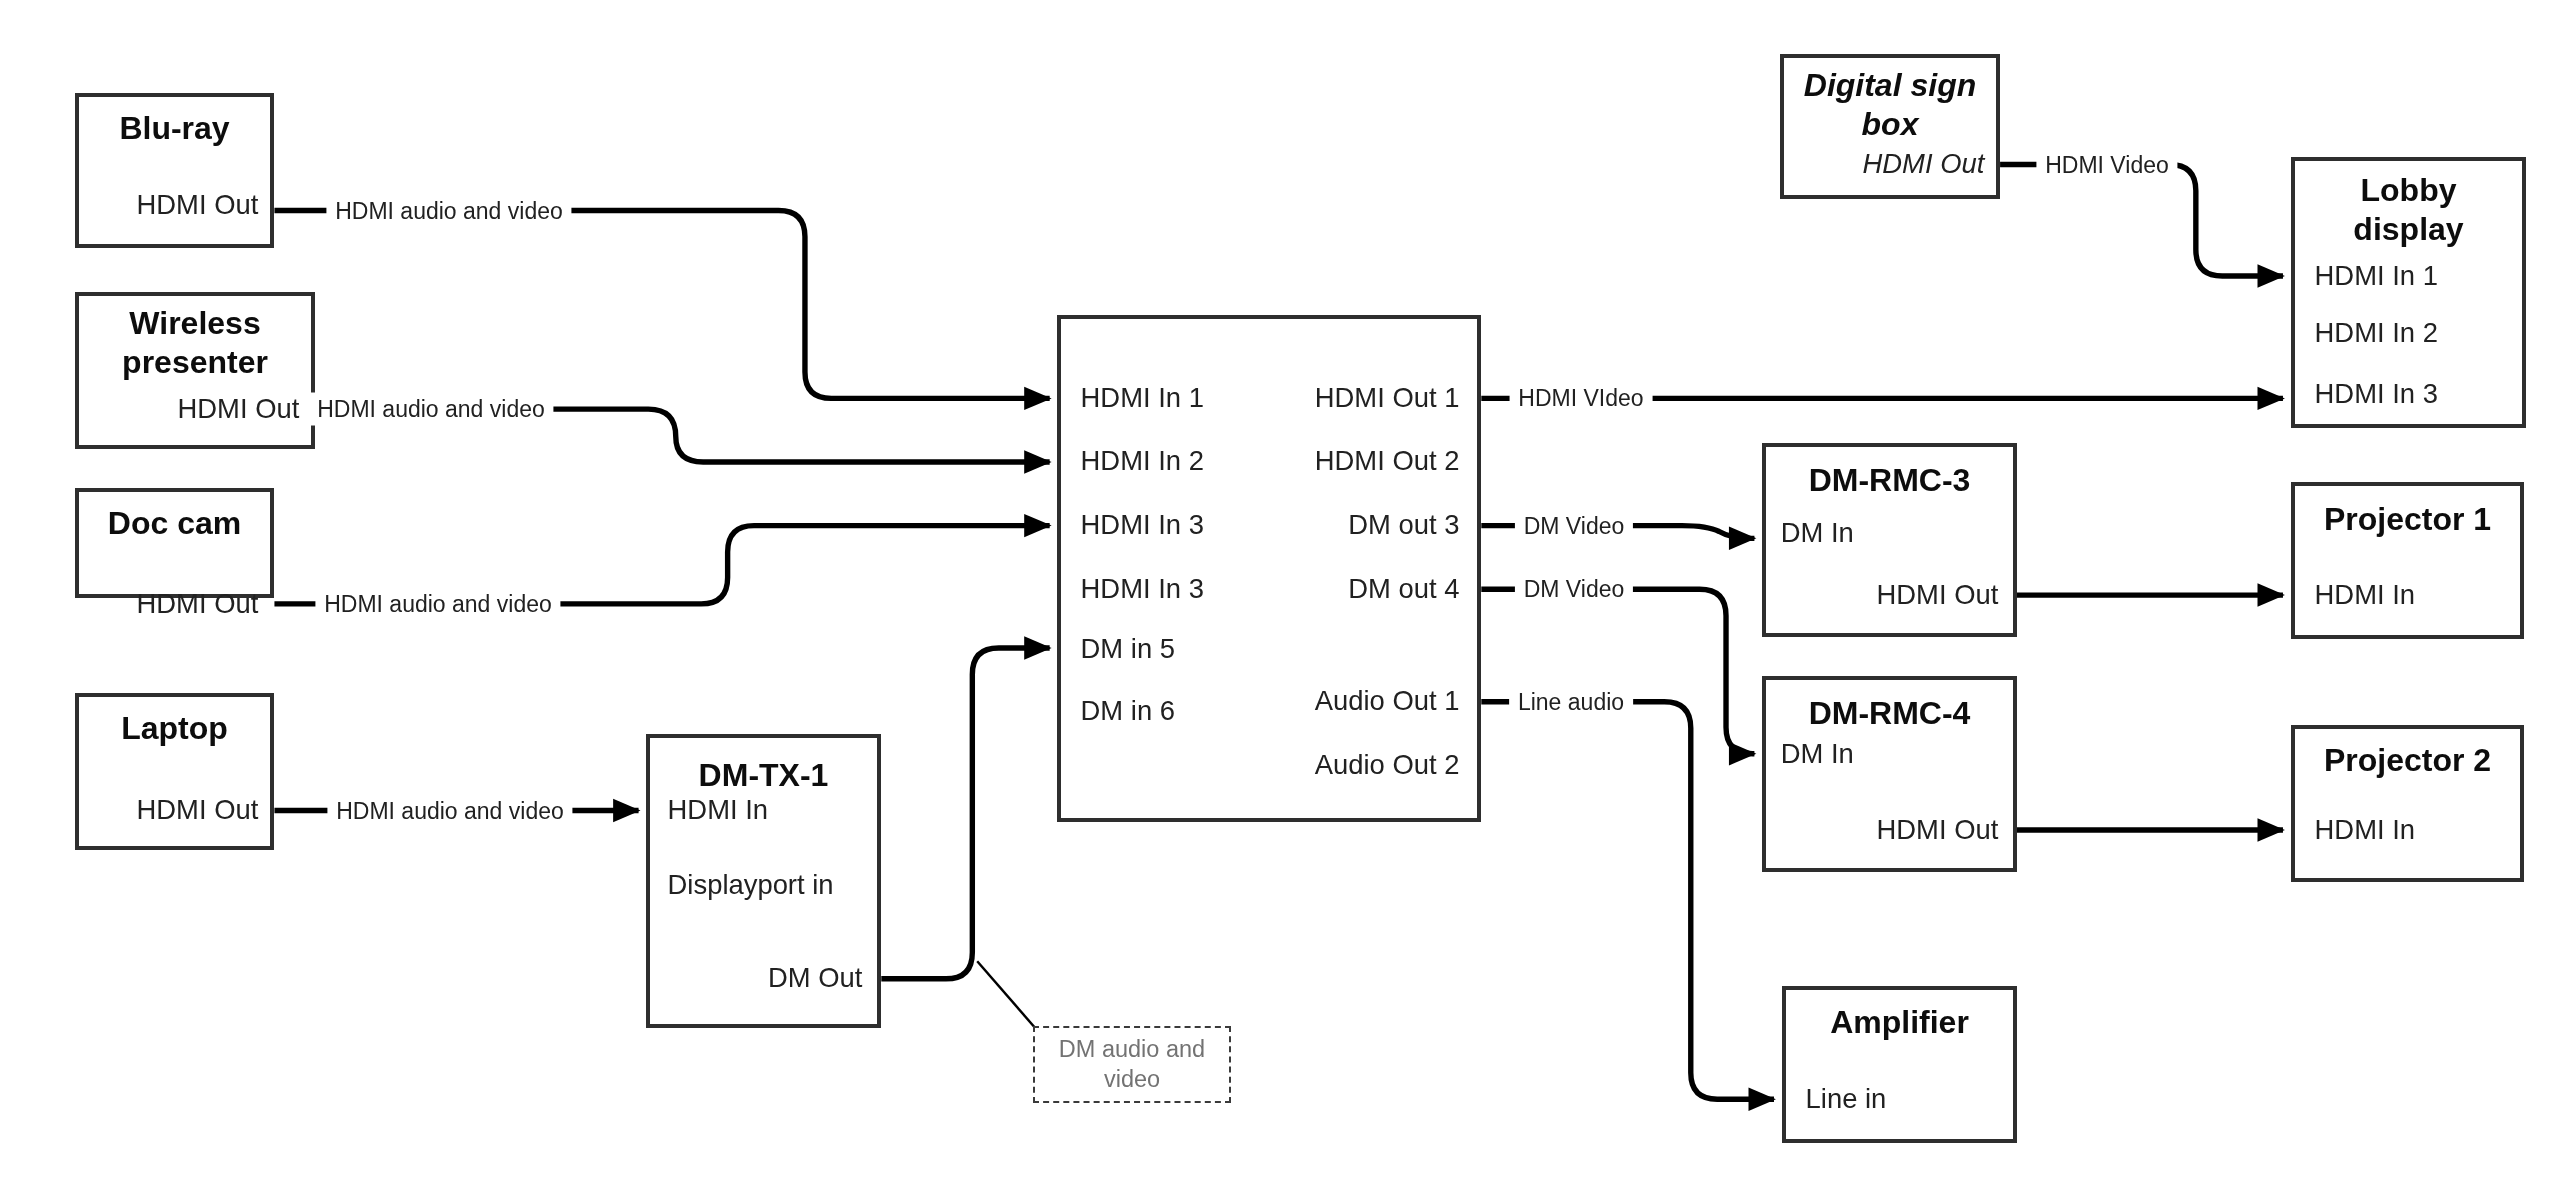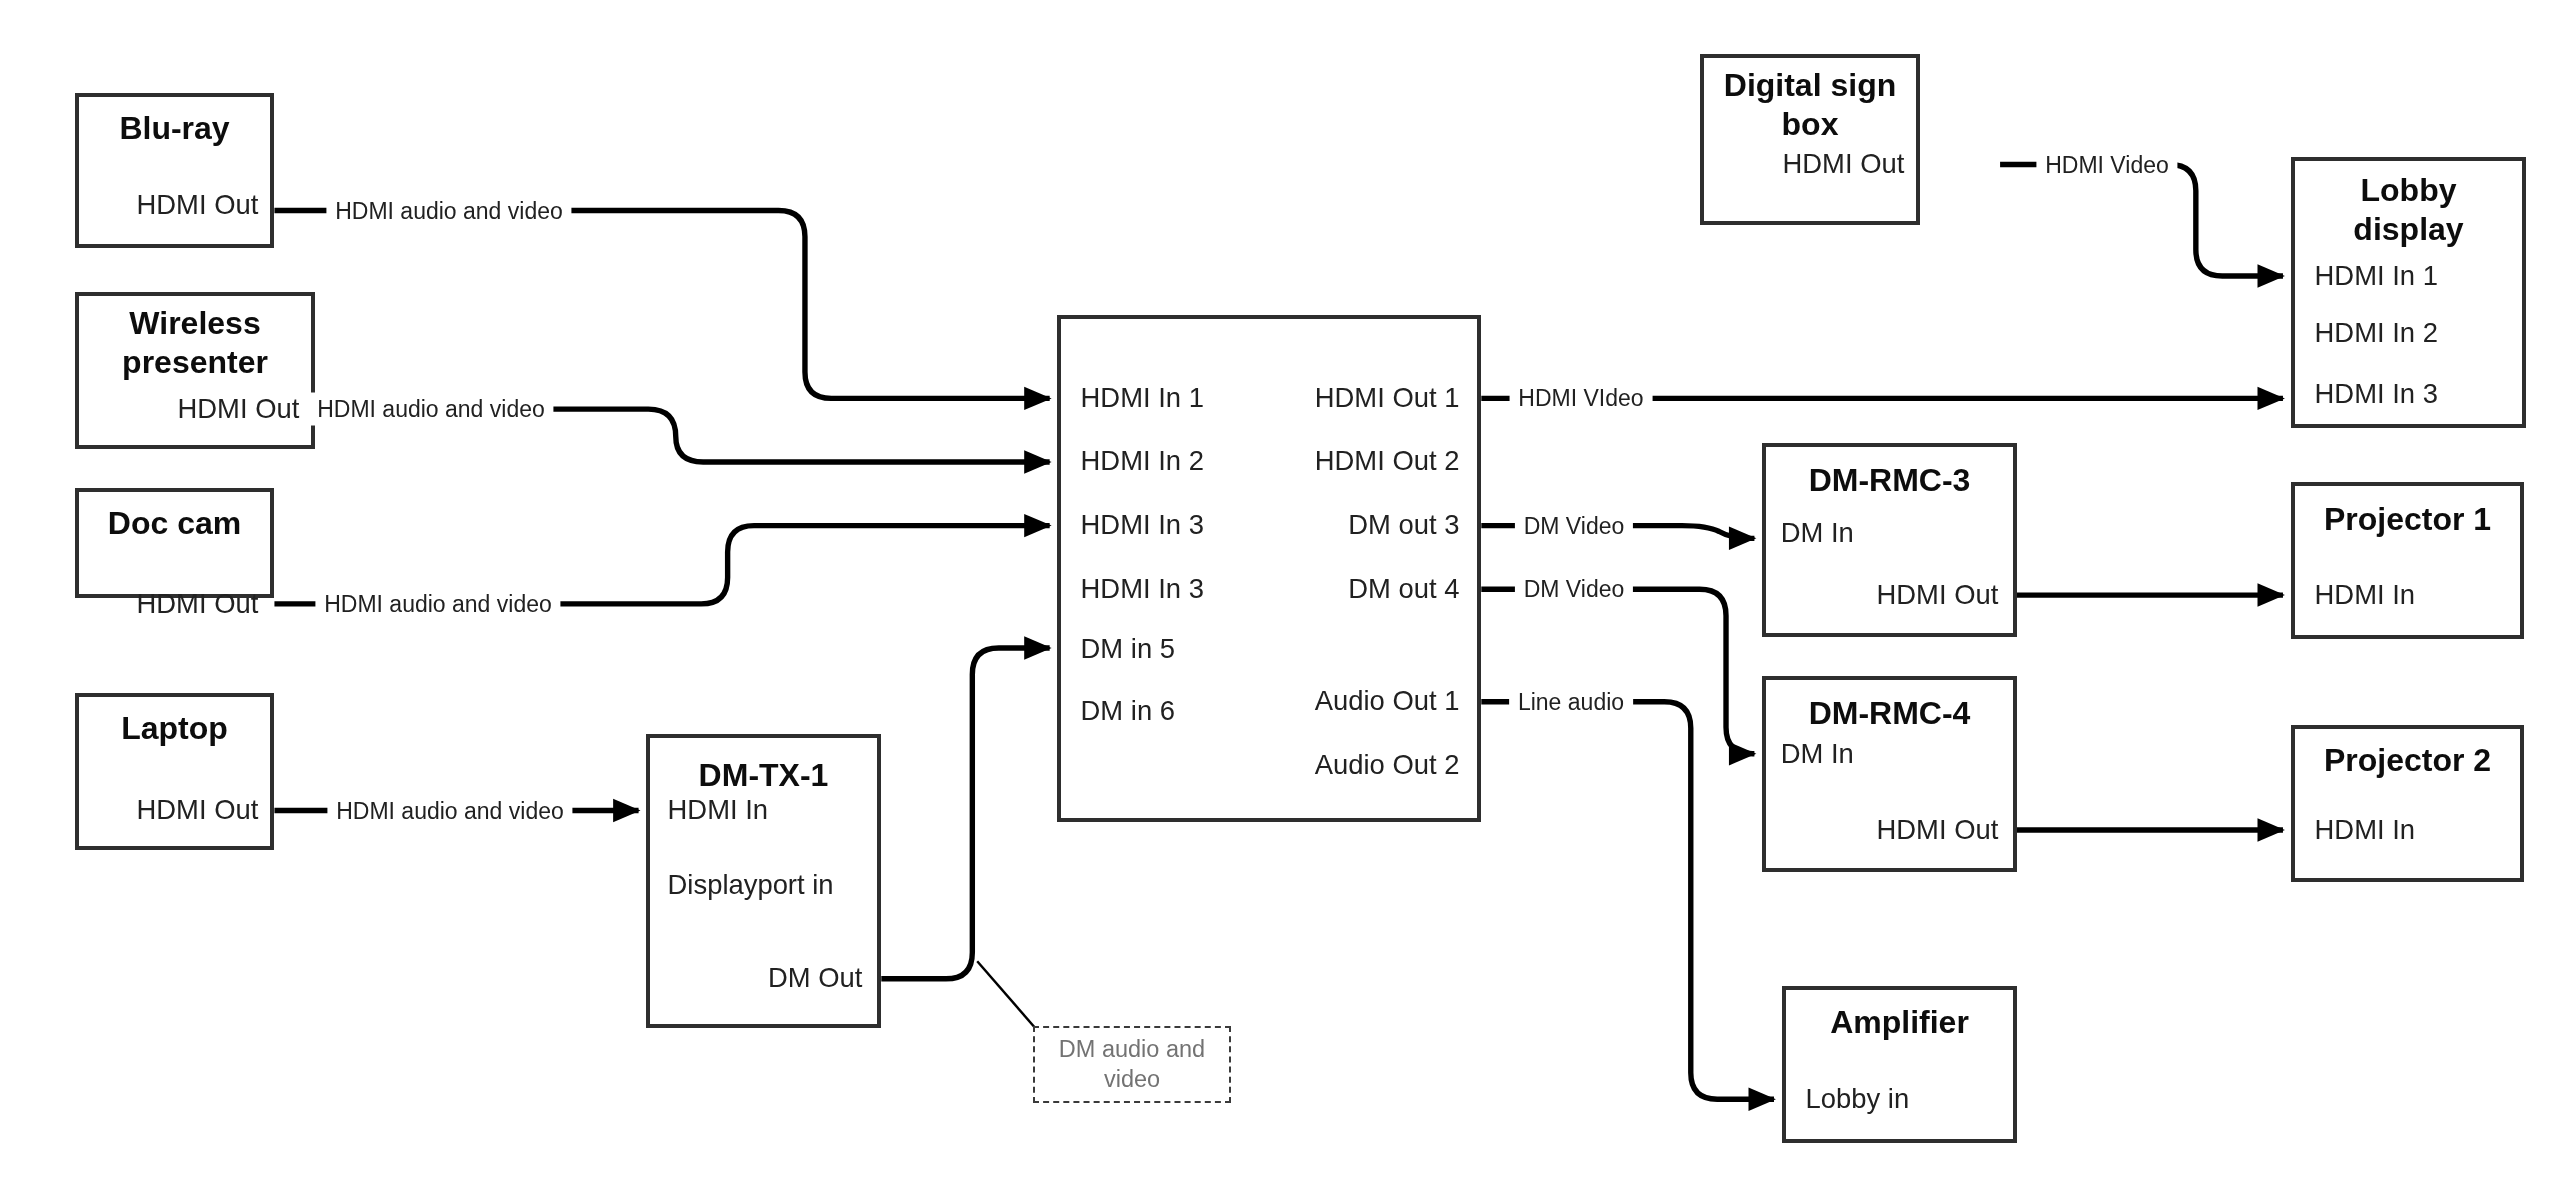--- a/index.html
+++ b/index.html
@@ -75,21 +75,21 @@
     <span class="port" style="left:19.6px;top:315px;">DM in 5</span>
     <span class="port" style="left:19.6px;top:377px;text-align:center;">DM in 6</span>
     <span class="port" style="right:17.6px;top:64px;">HDMI Out 1</span>
     <span class="port" style="right:17.6px;top:127px;">HDMI Out 2</span>
     <span class="port" style="right:17.6px;top:191px;">DM out 3</span>
     <span class="port" style="right:17.6px;top:255px;">DM out 4</span>
     <span class="port" style="right:17.6px;top:367px;">Audio Out 1</span>
     <span class="port" style="right:17.6px;top:431px;">Audio Out 2</span>
   </div>
 
-  <div class="node" style="left:1700px;top:54px;width:220px;height:171px;">
+  <div class="node" style="left:1780px;top:54px;width:220px;height:145px;font-style:italic;">
     <span class="box-title" style="margin-top:7.8px;">Digital sign box</span>
     <span class="port" style="right:11.7px;top:91px;">HDMI Out</span>
   </div>
 
   <div class="node" style="left:2291px;top:157px;width:235px;height:271px;">
     <span class="box-title" style="margin-top:9.8px;padding:0 39px;">Lobby display</span>
     <span class="port" style="left:19.6px;top:100px;">HDMI In 1</span>
     <span class="port" style="left:19.6px;top:157px;">HDMI In 2</span>
     <span class="port" style="left:19.6px;top:218px;">HDMI In 3</span>
   </div>
@@ -111,21 +111,21 @@
     <span class="port" style="right:14.7px;top:135px;">HDMI Out</span>
   </div>
 
   <div class="node" style="left:2291px;top:725px;width:233px;height:157px;">
     <span class="box-title" style="margin-top:11.7px;">Projector 2</span>
     <span class="port" style="left:19.6px;top:86px;">HDMI In</span>
   </div>
 
   <div class="node" style="left:1782px;top:986px;width:235px;height:157px;">
     <span class="box-title" style="margin-top:12.7px;">Amplifier</span>
-    <span class="port" style="left:19.6px;top:94px;">Lobby in</span>
+    <span class="port" style="left:19.6px;top:94px;">Line in</span>
   </div>
 
   <span class="wire-label" style="left:449px;top:211px;">HDMI audio and video</span>
   <span class="wire-label" style="left:431px;top:409px;">HDMI audio and video</span>
   <span class="wire-label" style="left:438px;top:604px;">HDMI audio and video</span>
   <span class="wire-label" style="left:450px;top:811px;">HDMI audio and video</span>
   <span class="wire-label" style="left:1581px;top:398px;">HDMI VIdeo</span>
   <span class="wire-label" style="left:1574px;top:526px;">DM Video</span>
   <span class="wire-label" style="left:1574px;top:589px;">DM Video</span>
   <span class="wire-label" style="left:1571px;top:702px;">Line audio</span>

